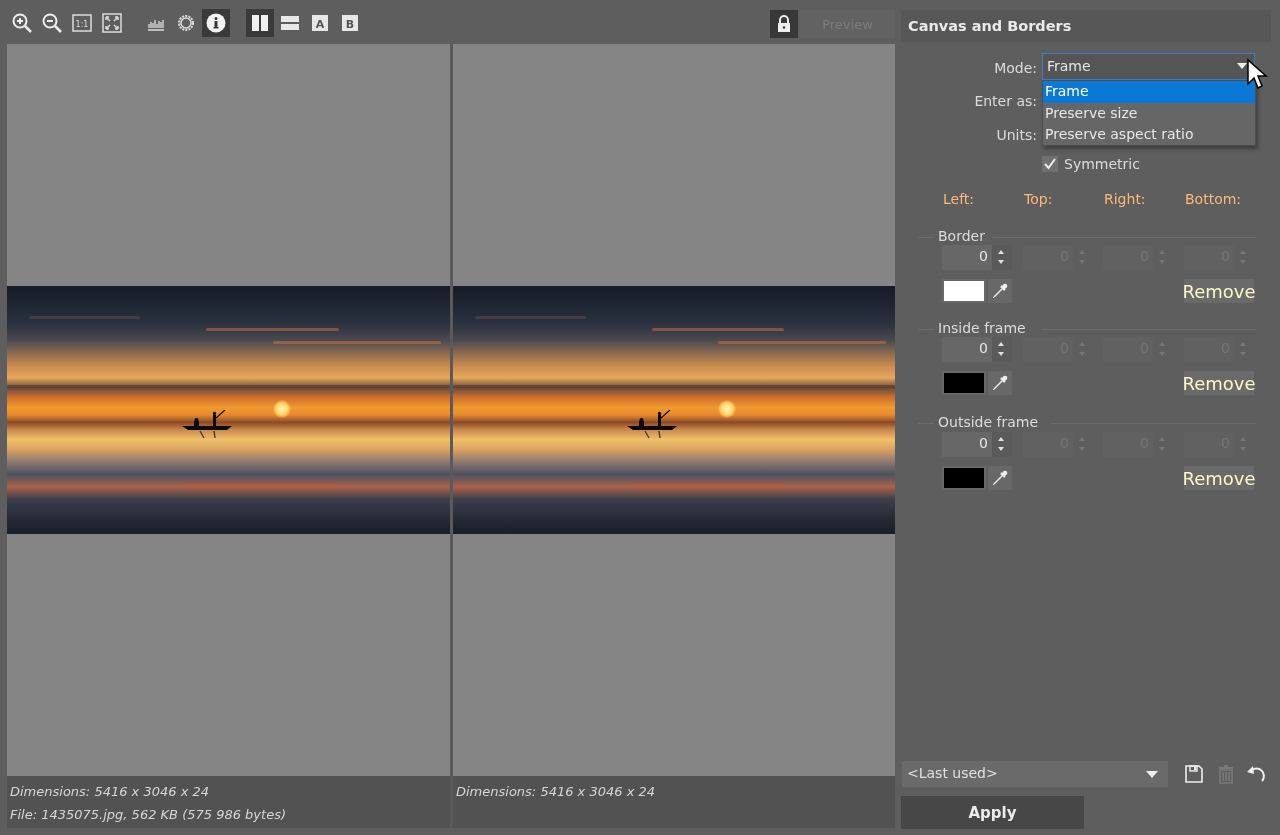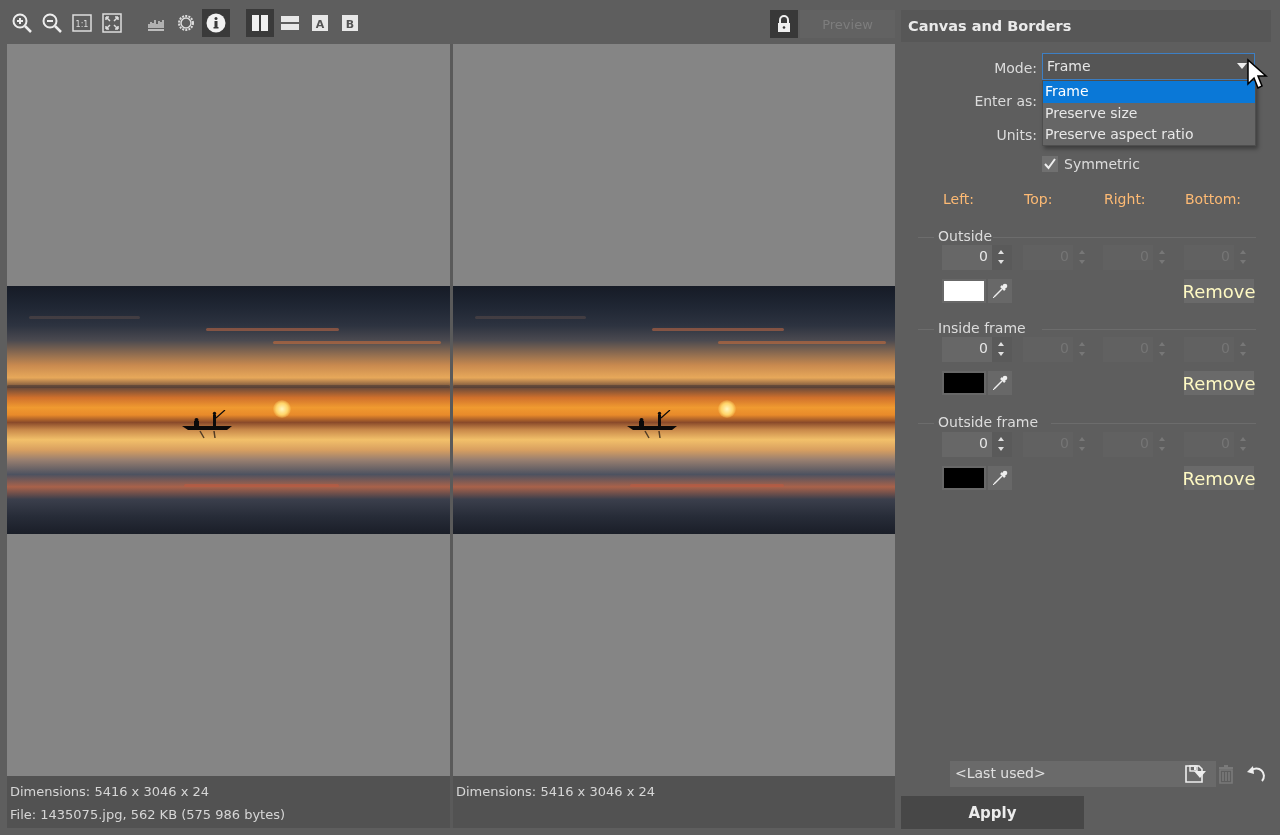--- a/index.html
+++ b/index.html
@@ -20,21 +20,21 @@
   .pane-right { left: 453px; width: 442px; }
   .divider { position: absolute; left: 450px; top: 44px; width: 3px; height: 785px; background: #5a5a5a; }
   .photo { position: absolute; left: 0; top: 242px; width: 100%; height: 248px; overflow: hidden;
     background: linear-gradient(to bottom,
       #161b26 0%, #1f2633 8%, #2d3340 16%, #4b4a50 22%, #8a6a50 27%, #c98a4f 32%, #e7a85a 37%, #6a4a3a 41%, #d0702c 45%, #f09a30 49%, #e88a2a 52%, #8a4a2a 55%, #c9894a 58%, #f2c06a 62%, #d9a060 66%, #9a8070 70%, #4d5260 76%, #a9624a 81%, #3b3f4c 86%, #272c38 93%, #1a1e28 100%);
   }
   .photo .streak { position: absolute; height: 3px; border-radius: 2px; opacity: .55; }
   .photo .sun { position: absolute; left: 62%; top: 46%; width: 18px; height: 18px; margin-left: -9px; border-radius: 50%; background: radial-gradient(circle, #fff7c0 0%, #ffd56a 45%, rgba(255,180,60,0) 75%); }
   .photo .boat { position: absolute; left: 39%; top: 50%; }
 
-  .info-bar { position: absolute; top: 776px; height: 52px; background: #525252; font-size: 13px; color: #d6d6d6; padding: 4px 0 0 3px; line-height: 23px; }
+  .info-bar { position: absolute; top: 776px; height: 52px; background: #525252; font-size: 13px; color: #d6d6d6; padding: 4px 0 0 3px; line-height: 23px; font-style: italic; }
   .info-left { left: 7px; width: 443px; }
   .info-right { left: 453px; width: 442px; }
   .bottom-strip { position: absolute; left: 0; top: 828px; width: 900px; height: 7px; background: #5e5e5e; }
 
   
   .panel { position: absolute; left: 900px; top: 0; width: 380px; height: 835px; background: #5e5e5e; }
   .panel-title { position: absolute; left: 1px; top: 10px; width: 370px; height: 32px; background: #575757; font-weight: bold; font-size: 14.5px; color: #eaeaea; padding: 8px 0 0 7px; }
 
   .row-label { position: absolute; font-size: 14px; color: #dcdcdc; text-align: right; width: 90px; }
   .select { position: absolute; left: 142px; top: 53px; width: 213px; height: 27px; background: #555; border: 1px solid #3d7fc4; font-size: 14px; padding: 4px 0 0 4px; color: #e6e6e6; }
@@ -59,21 +59,21 @@
   .spin .btns .dn { position: absolute; left: 6px; top: 15px; border-left: 3px solid transparent; border-right: 3px solid transparent; border-top: 4px solid #e0e0e0; }
   .spin.disabled .val { background: #616161; color: #757575; }
   .spin.disabled .btns { background: #5e5e5e; }
   .spin.disabled .btns .up { border-bottom-color: #777; }
   .spin.disabled .btns .dn { border-top-color: #777; }
 
   .swatch { position: absolute; width: 44px; height: 24px; border: 2px solid #686868; }
   .picker { position: absolute; width: 24px; height: 24px; background: #686868; display: flex; align-items: center; justify-content: center; }
   .remove-btn { position: absolute; left: 1184px; width: 70px; height: 24px; background: #6a6a6a; font-size: 18px; color: #fef9c3; display: flex; align-items: center; justify-content: center; }
 
-  .preset { position: absolute; left: 902px; top: 761px; width: 266px; height: 26px; background: #6a6a6a; font-size: 14px; color: #e0e0e0; padding: 4px 0 0 5px; margin-left: 48px; }
+  .preset { position: absolute; left: 902px; top: 761px; width: 266px; height: 26px; background: #6a6a6a; font-size: 14px; color: #e0e0e0; padding: 4px 0 0 5px; }
   .preset .arrow { position: absolute; right: 10px; top: 10px; border-left: 6px solid transparent; border-right: 6px solid transparent; border-top: 7px solid #eee; }
   .icon-btn { position: absolute; top: 762px; width: 24px; height: 24px; display: flex; align-items: center; justify-content: center; }
   .action-btn { position: absolute; top: 796px; height: 33px; background: #474747; font-weight: bold; font-size: 15px; color: #ececec; display: flex; align-items: center; justify-content: center; }
 </style>
 </head>
 <body>
 
 <div id="app">
 
   <div class="toolbar">
@@ -240,21 +240,21 @@
     <span>Symmetric</span>
   </div>
 
   <div class="col-label" style="left:943px">Left:</div>
   <div class="col-label" style="left:1024px">Top:</div>
   <div class="col-label" style="left:1104px">Right:</div>
   <div class="col-label" style="left:1185px">Bottom:</div>
 
   <div id="sections">
       <div class="section-line" style="left:918px;top:237px;width:16px"></div>
-      <div class="section-title" style="left:938px;top:228px">Outside</div>
+      <div class="section-title" style="left:938px;top:228px">Border</div>
       <div class="section-line" style="left:993.2px;top:237px;width:262.79999999999995px"></div>
       <div class="spin" style="left:942px;top:245px">
               <div class="val">0</div>
               <div class="btns">
                 <span class="up"></span>
                 <span class="dn"></span>
               </div>
             </div>
       <div class="spin disabled" style="left:1023px;top:245px">
               <div class="val">0</div>

